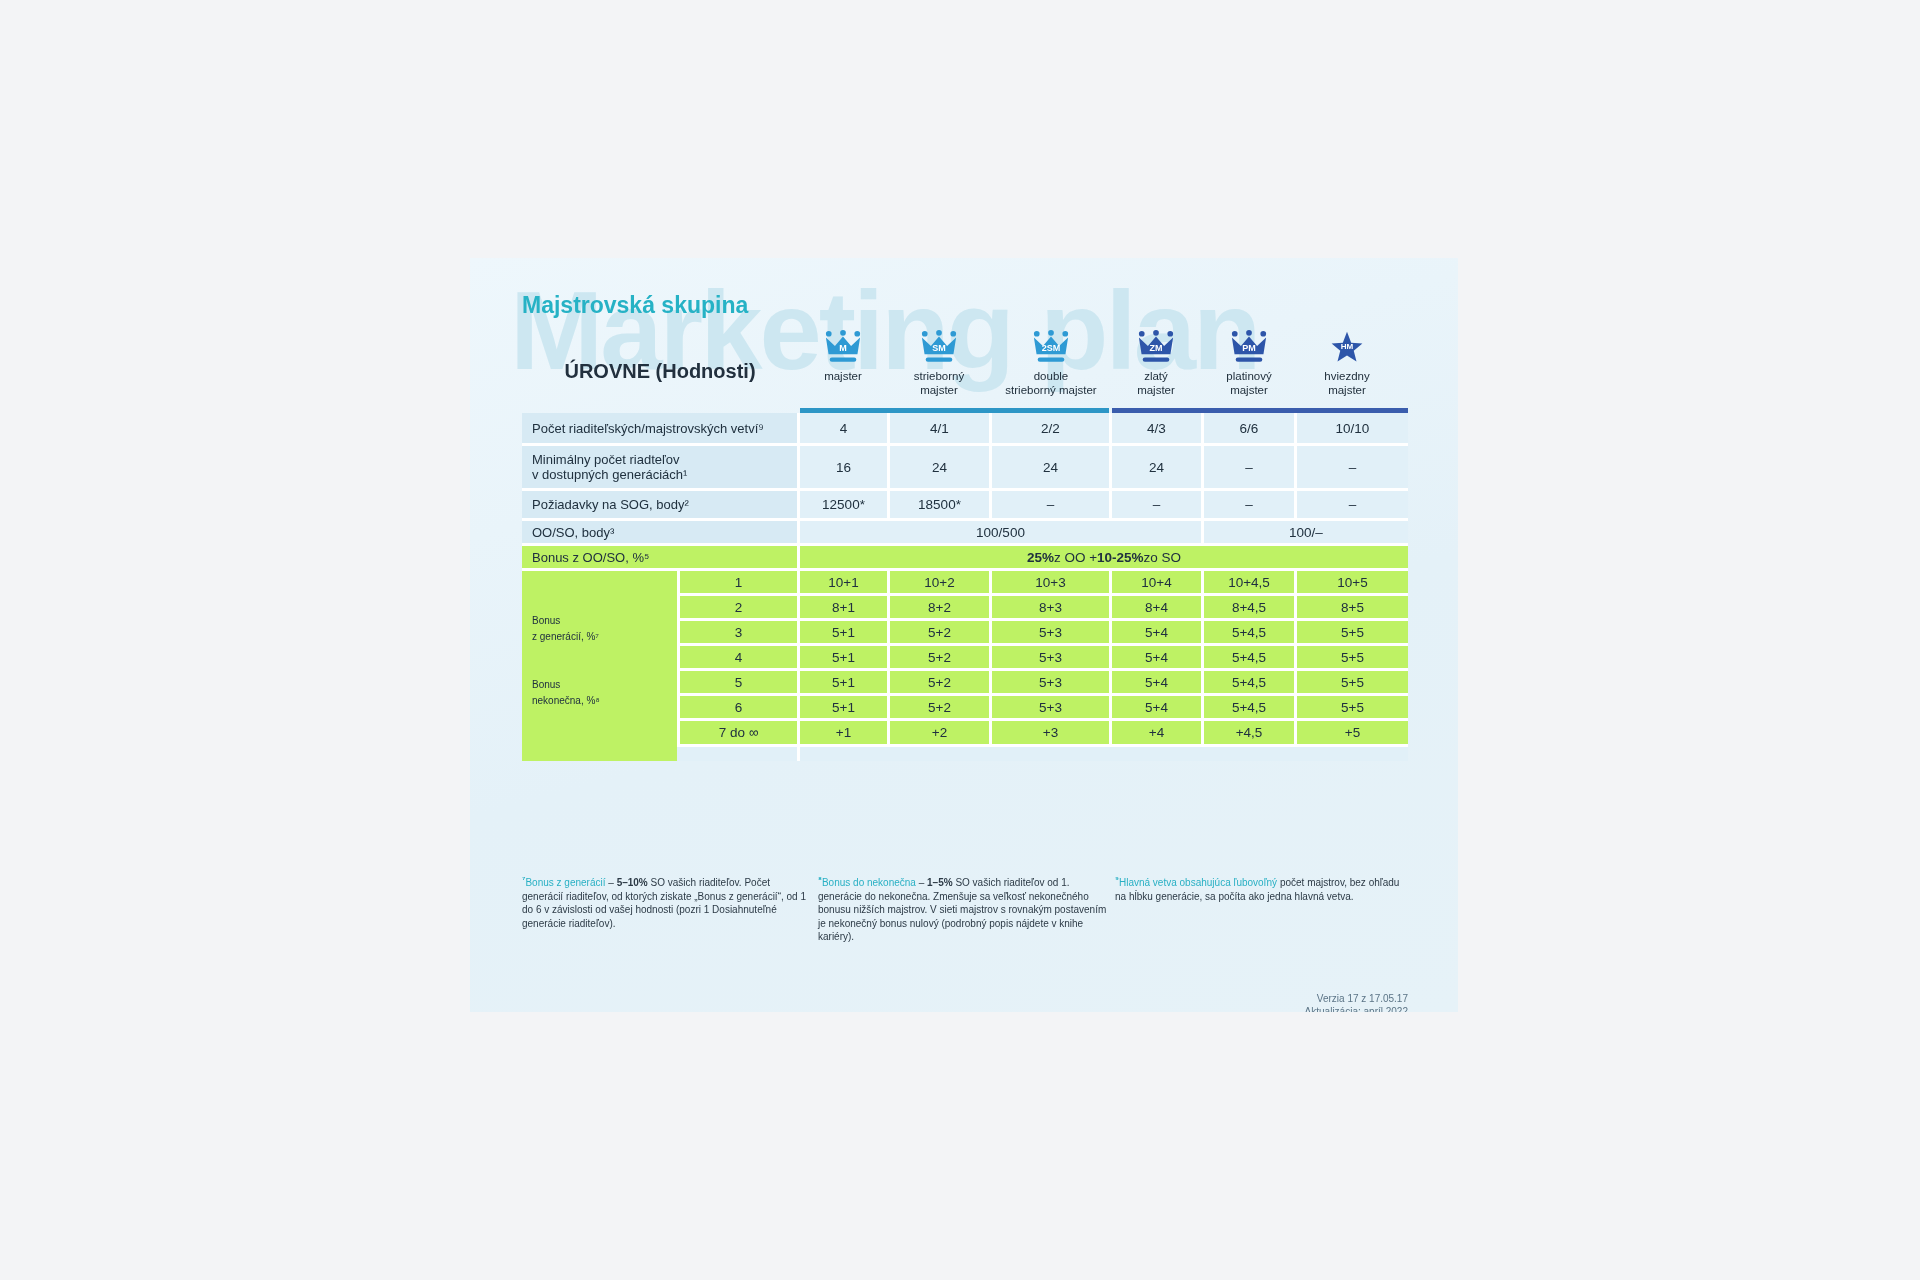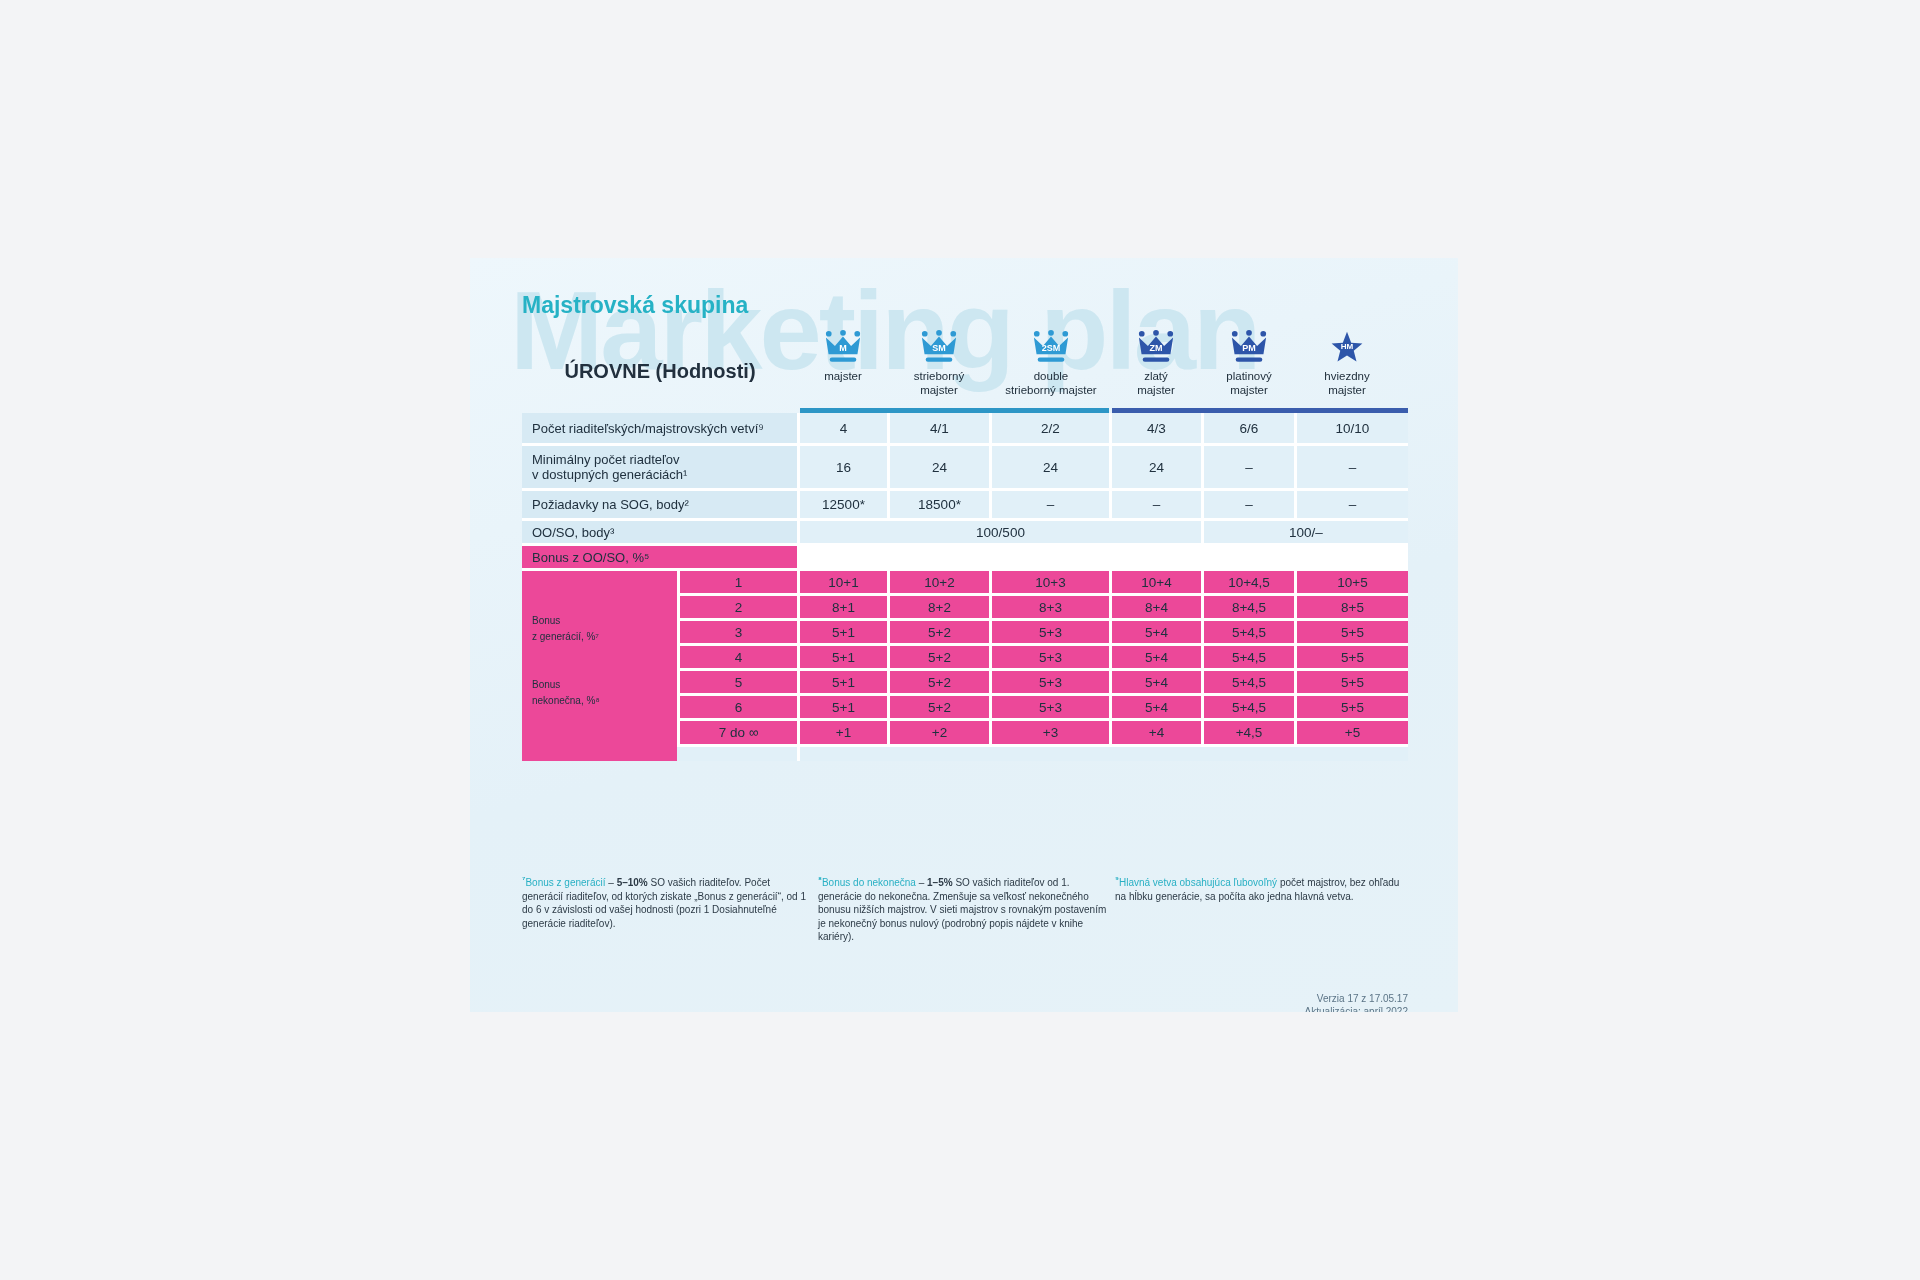--- a/index.html
+++ b/index.html
@@ -50,21 +50,21 @@
     display:grid;
     grid-template-columns:276px 608px;
     grid-template-rows:38px 22px;
     gap:3px; background:#fff;
   }
   .cell { display:flex; align-items:center; justify-content:center;
           font-size:13.5px; color:#20313f; }
   .lab  { justify-content:flex-start; padding-left:10px; background:#d7eaf4;
           font-size:13px; line-height:15px; }
   .val  { background:#e1f0f8; }
-  .tealc{ background:#ec4899; }
+  .tealc{ background:#bef264; }
   .teald{ background:#84cdd8; }
   .genlab { position:relative; }
   .genlab .gl { position:absolute; left:10px; font-size:10px; line-height:16px; color:#20313f; }
   .gl1 { top:42px; } .gl2 { top:106px; }
   .mix b { font-weight:bold; }
   .labsm { font-size:12.5px; line-height:15px; }
 
   .fns { position:absolute; top:615px; left:0; width:100%; z-index:2; }
   .fn { position:absolute; font-size:10px; line-height:13.5px; color:#2c3a46; }
   .fn sup { color:#29b0c4; font-weight:bold; }
@@ -215,20 +215,26 @@
     <div class="cell val" style="grid-area:3/5">–</div>
     <div class="cell val" style="grid-area:3/6">–</div>
     <div class="cell val" style="grid-area:3/7">–</div>
     <div class="cell val" style="grid-area:3/8">–</div>
 
     <div class="cell lab" style="grid-area:4/1/5/3">OO/SO, body³</div>
     <div class="cell val" style="grid-area:4/3/5/7">100/500</div>
     <div class="cell val" style="grid-area:4/7/5/9">100/–</div>
 
     <div class="cell lab tealc" style="grid-area:5/1/6/3">Bonus z OO/SO, %⁵</div>
+    <div class="cell tealc mix" style="grid-area:5/3/6/9">
+      <b>25%</b>
+        <span> z OO + </span>
+        <b>10-25%</b>
+        <span> zo SO</span>
+    </div>
 
     <div class="cell tealc genlab" style="grid-area:6/1/14/2">
       <div class="gl gl1">
           <div>Bonus</div>
           <div>z generácií, %⁷</div>
         </div>
       <div class="gl gl2">
           <div>Bonus</div>
           <div>nekonečna, %⁸</div>
         </div>

